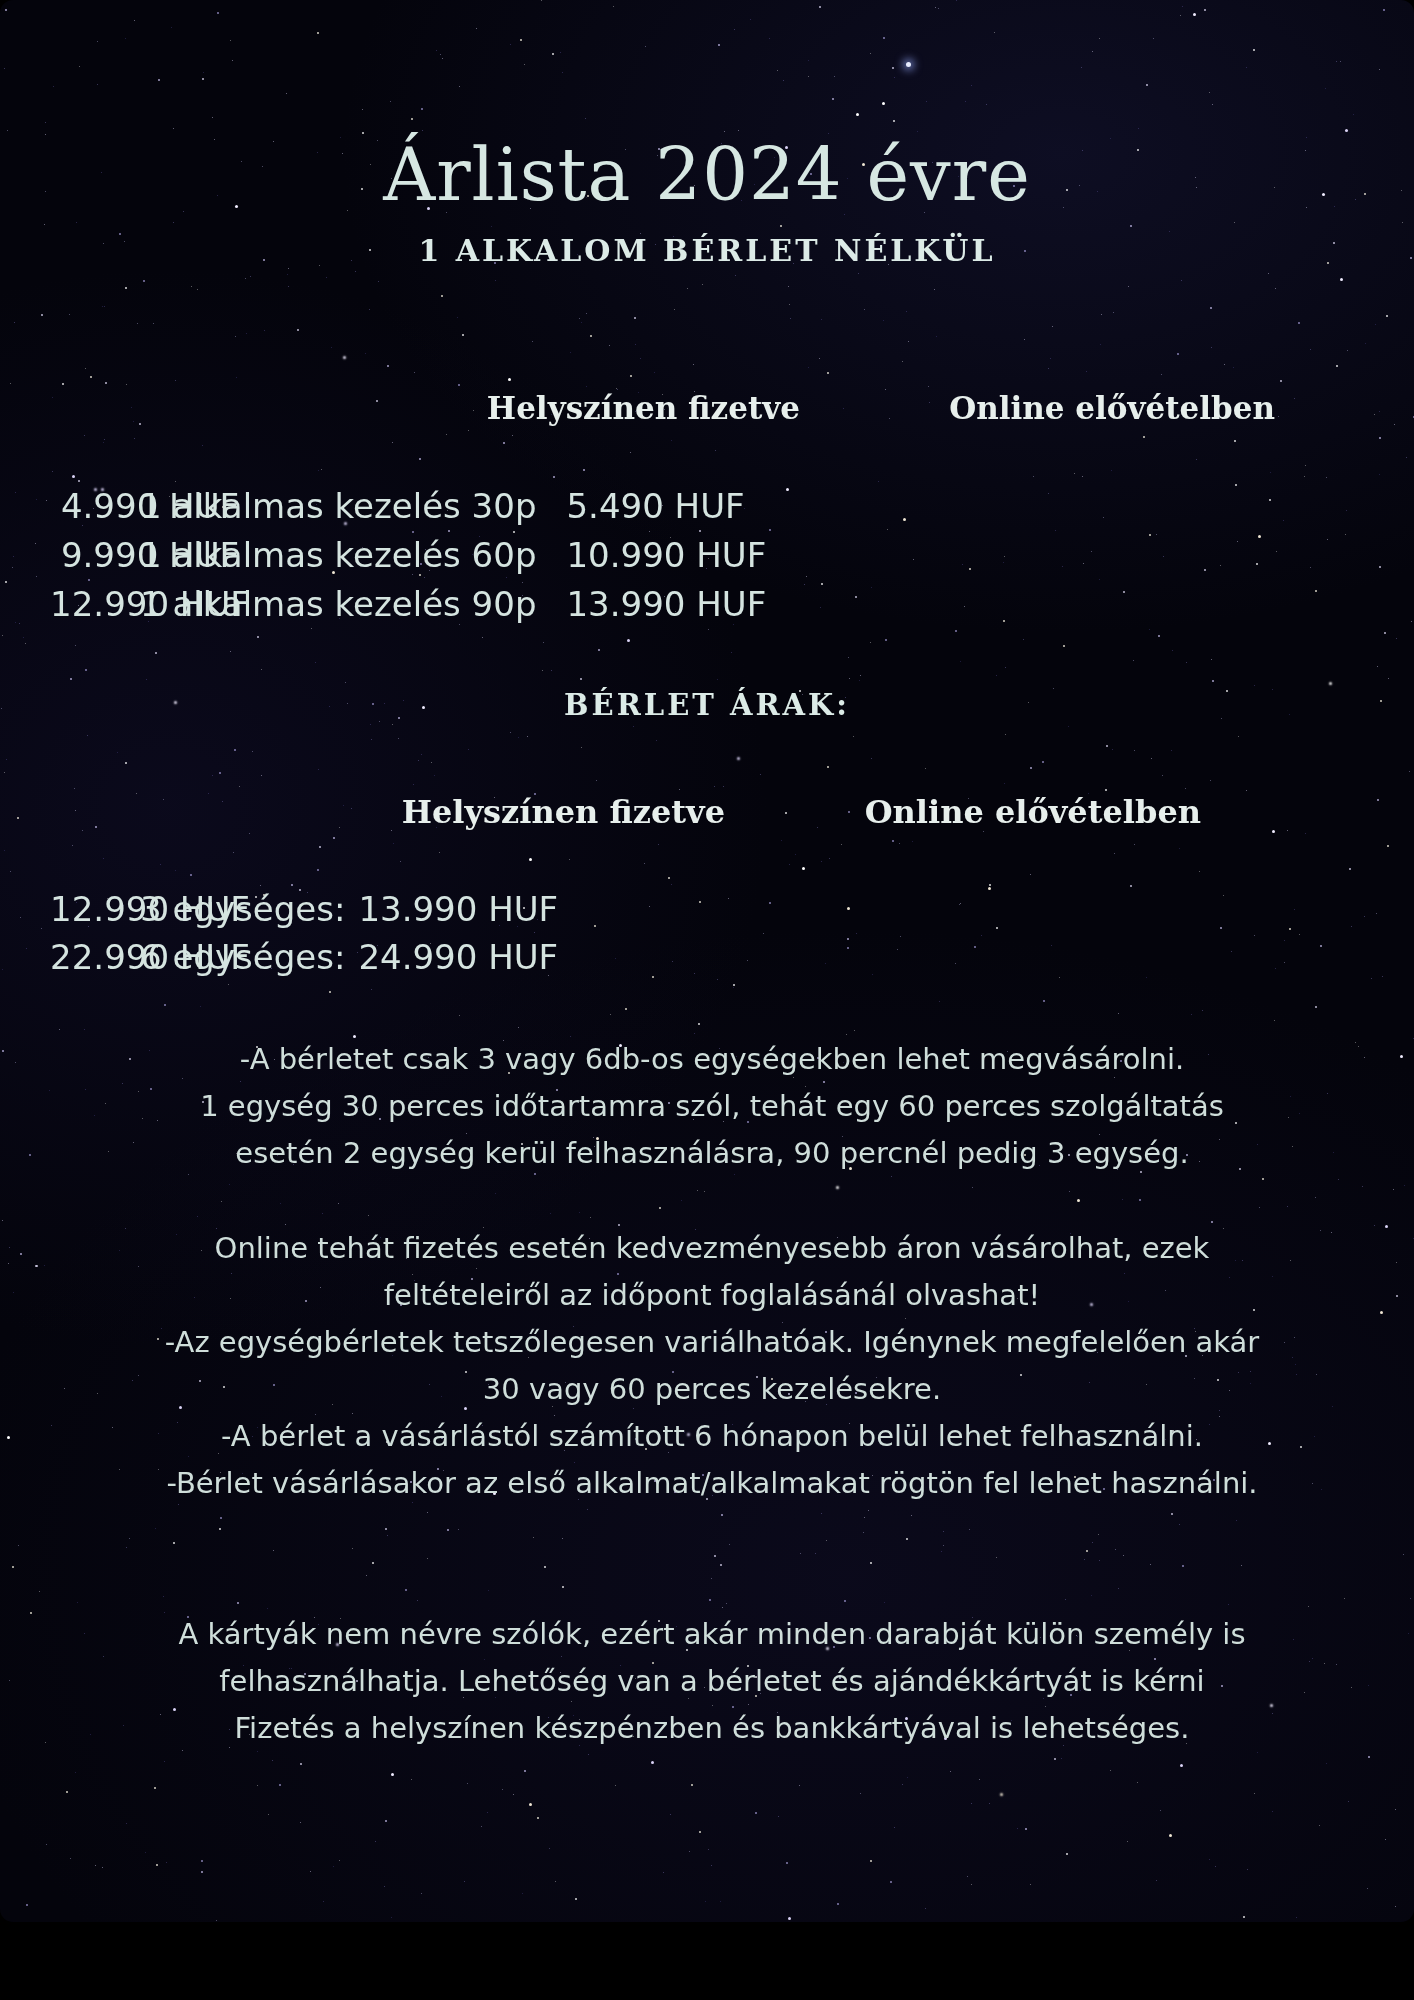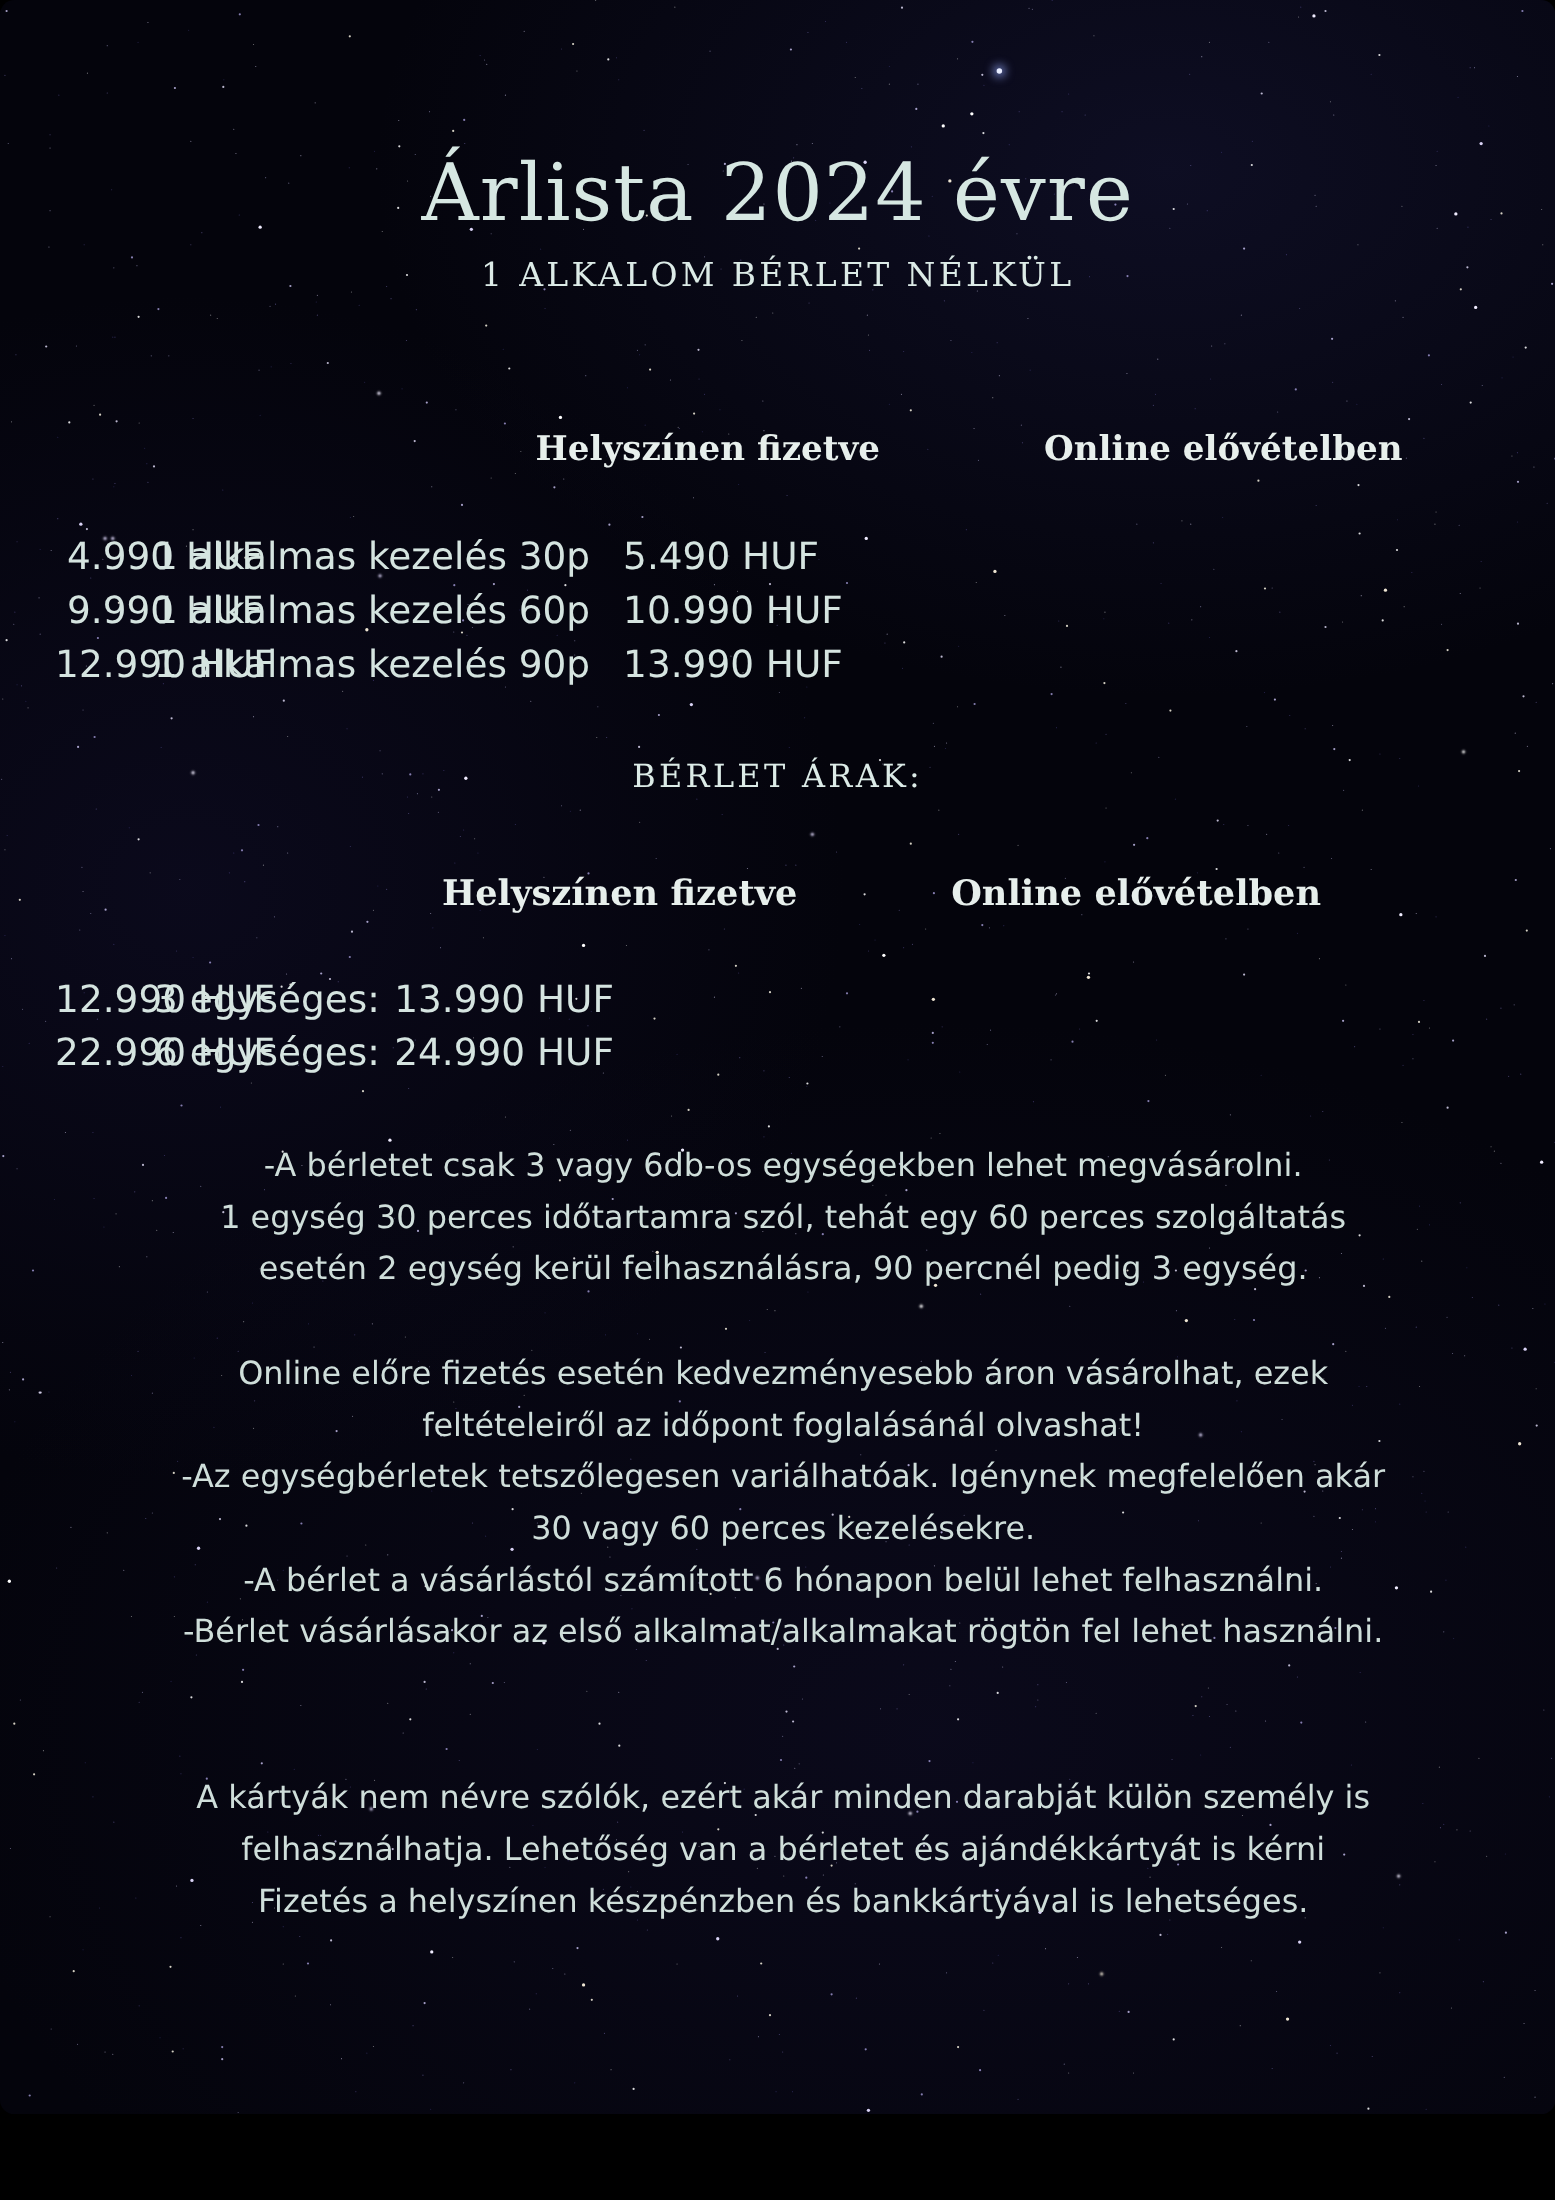--- a/index.html
+++ b/index.html
@@ -36,21 +36,21 @@
     font-family:"DejaVu Serif", serif;
     font-size:72px;line-height:86px;font-weight:400;
     letter-spacing:1px;
     color:#d6e7e2;
     white-space:nowrap;
   }
   .display-heading{
     left:0;right:0;
     text-align:center;
     font-family:"DejaVu Serif", serif;
-    font-weight:400;
+    font-weight:700;
     letter-spacing:3px;
     color:#dcebe7;
     white-space:nowrap;
   }
   .subtitle{top:234px;font-size:30px;line-height:34px;}
   .berlet-arak{top:688px;font-size:29px;line-height:34px;}
   .col-header{
     top:388px;width:400px;
     text-align:right;
     font-family:"DejaVu Serif", serif;
@@ -132,21 +132,21 @@
   </div>
   <div class="abs price-row row-right t2 r2">22.990 HUF</div>
 
   <div class="abs note note-1">
     <div>-A bérletet csak 3 vagy 6db-os egységekben lehet megvásárolni.</div>
     <div>1 egység 30 perces időtartamra szól, tehát egy 60 perces szolgáltatás</div>
     <div>esetén 2 egység kerül felhasználásra, 90 percnél pedig 3 egység.</div>
   </div>
 
   <div class="abs note note-2">
-    <div>Online előre fizetés esetén kedvezményesebb áron vásárolhat, ezek</div>
+    <div>Online tehát fizetés esetén kedvezményesebb áron vásárolhat, ezek</div>
     <div>feltételeiről az időpont foglalásánál olvashat!</div>
     <div>-Az egységbérletek tetszőlegesen variálhatóak. Igénynek megfelelően akár</div>
     <div>30 vagy 60 perces kezelésekre.</div>
     <div>-A bérlet a vásárlástól számított 6 hónapon belül lehet felhasználni.</div>
     <div>-Bérlet vásárlásakor az első alkalmat/alkalmakat rögtön fel lehet használni.</div>
   </div>
 
   <div class="abs note note-3">
     <div>A kártyák nem névre szólók, ezért akár minden darabját külön személy is</div>
     <div>felhasználhatja. Lehetőség van a bérletet és ajándékkártyát is kérni</div>

